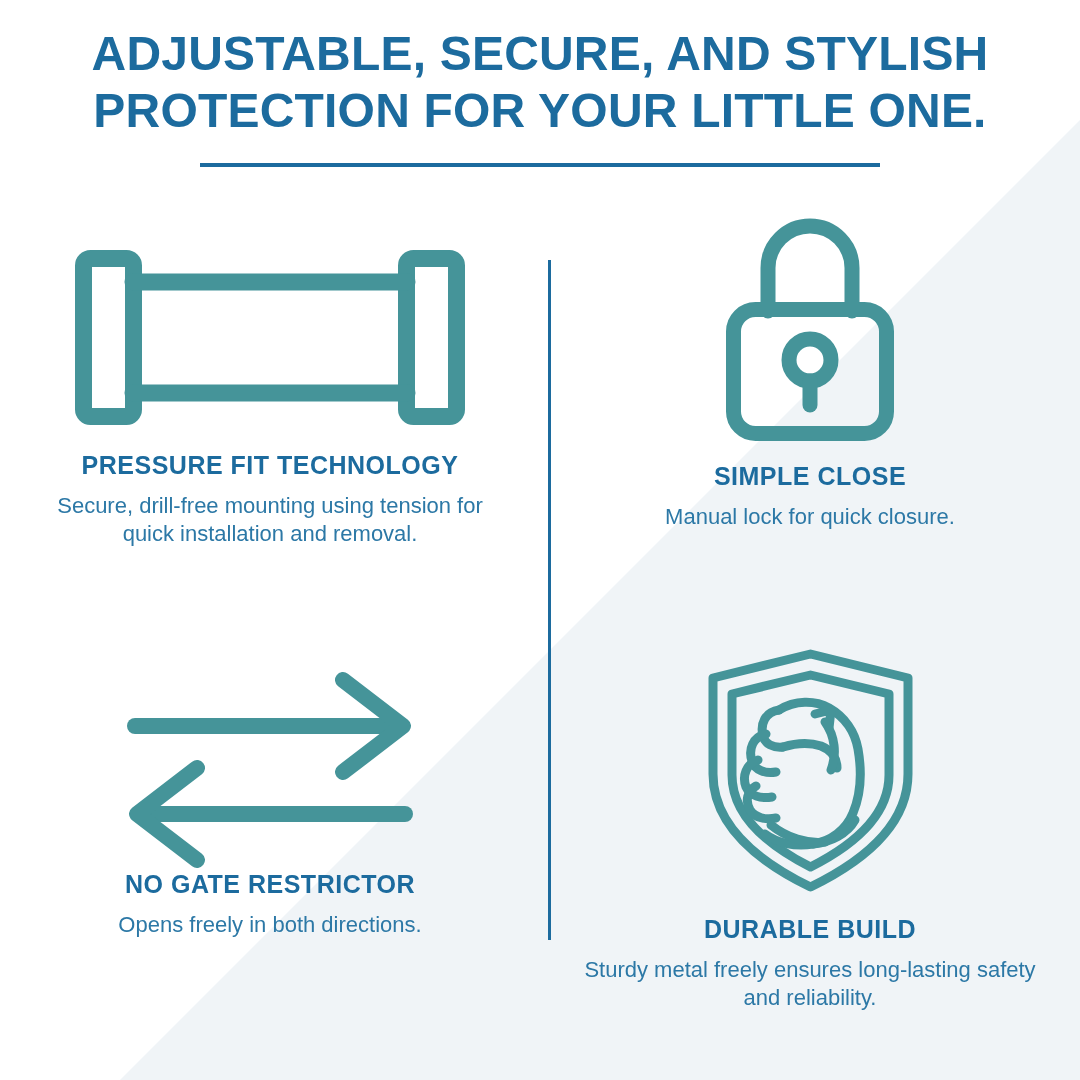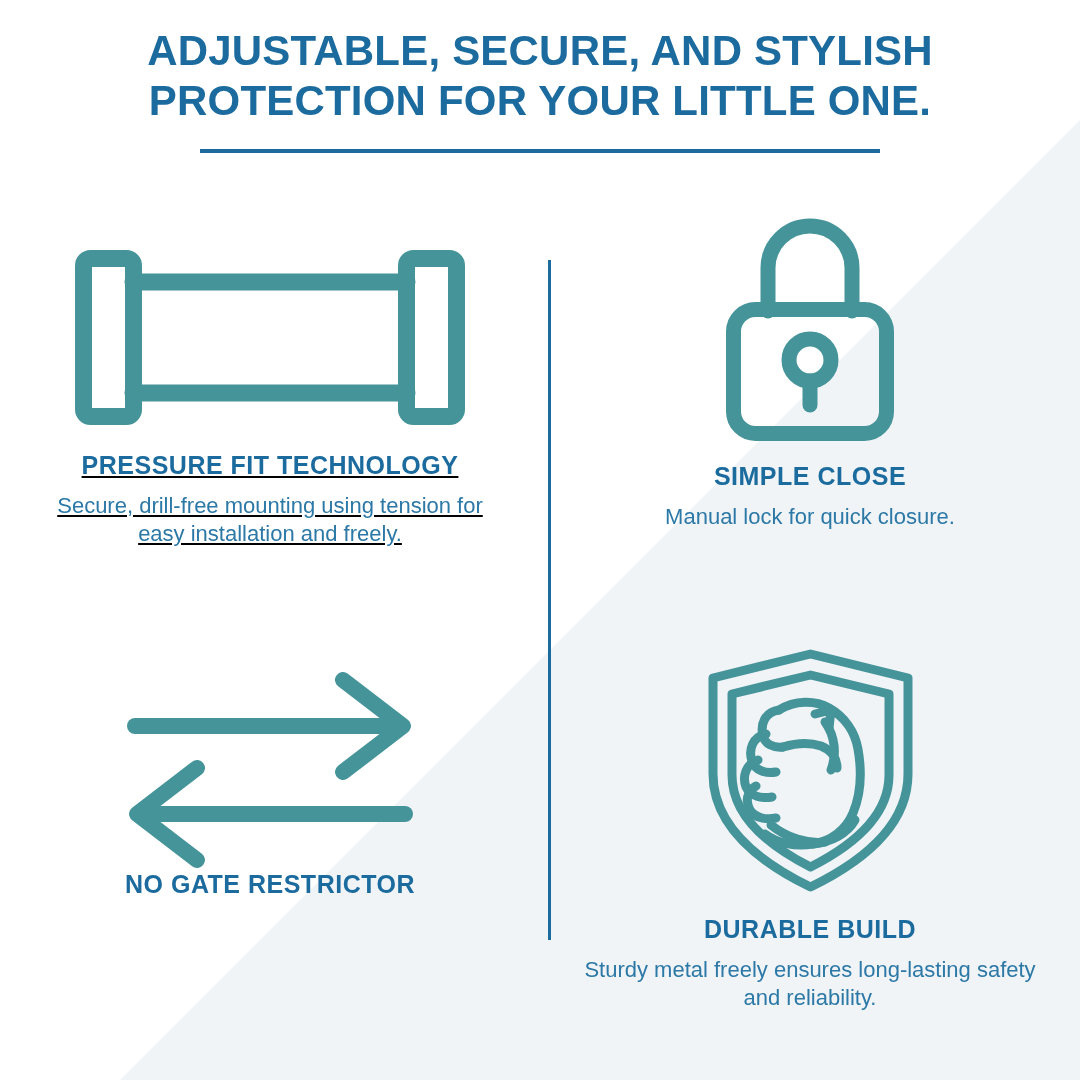--- a/index.html
+++ b/index.html
@@ -47,21 +47,21 @@
   .headline-block {
     position: absolute;
     top: 26px;
     left: 0;
     width: 1080px;
     text-align: center;
   }
   .headline {
     margin: 0;
     padding: 0 55px;
-    font-size: 42px;
+    font-size: 48px;
     line-height: 1.18;
     font-weight: 700;
     letter-spacing: 0.2px;
     color: #1c6b9e;
     text-transform: uppercase;
     font-family: "Liberation Sans", sans-serif;
   }
   .headline-rule {
     width: 680px;
     height: 4px;
@@ -93,21 +93,21 @@
 
   .feature-cell {
     position: relative;
     display: flex;
     flex-direction: column;
     align-items: center;
     justify-content: flex-start;
     padding: 0 34px;
     box-sizing: border-box;
   }
-  .cell-tl { padding-top: 50px; text-decoration: underline; }
+  .cell-tl { padding-top: 50px; }
   .cell-tr { padding-top: 6px; }
   .cell-bl { padding-top: 40px; }
   .cell-br { padding-top: 18px; }
 
   .icon-holder {
     display: flex;
     align-items: center;
     justify-content: center;
   }
   .icon-holder svg { display: block; }
@@ -162,21 +162,21 @@
 
             <rect x="8.5" y="8.5" width="50" height="158" rx="7"></rect>
 
             <rect x="331.5" y="8.5" width="50" height="158" rx="7"></rect>
 
             <line x1="58" y1="32" x2="332" y2="32"></line>
             <line x1="58" y1="143" x2="332" y2="143"></line>
           </svg>
         </div>
         <h2 class="feature-title">PRESSURE FIT TECHNOLOGY</h2>
-        <p class="feature-desc">Secure, drill-free mounting using tension for easy installation and freely.</p>
+        <p class="feature-desc">Secure, drill-free mounting using tension for quick installation and removal.</p>
       </div>
 
       <div class="feature-cell cell-tr">
         <div class="icon-holder">
           <svg width="180" height="235" viewBox="0 0 180 235" fill="none" stroke="#459499" stroke-width="15" stroke-linecap="round" stroke-linejoin="round" aria-hidden="true">
 
             <path d="M48 105 V62 a42 42 0 0 1 84 0 V105"></path>
 
             <rect x="13.5" y="103.5" width="153" height="124" rx="22"></rect>
 
@@ -194,20 +194,21 @@
           <svg width="290" height="200" viewBox="0 0 290 200" fill="none" stroke="#459499" stroke-width="16" stroke-linecap="round" stroke-linejoin="round" aria-hidden="true">
 
             <line x1="10" y1="56" x2="276" y2="56"></line>
             <polyline points="218,10 278,56 218,102"></polyline>
 
             <line x1="14" y1="144" x2="280" y2="144"></line>
             <polyline points="72,98 12,144 72,190"></polyline>
           </svg>
         </div>
         <h2 class="feature-title">NO GATE RESTRICTOR</h2>
+        <p class="feature-desc">Opens freely in both directions.</p>
       </div>
 
       <div class="feature-cell cell-br">
         <div class="icon-holder">
           <svg width="215" height="245" viewBox="0 0 215 245" fill="none" stroke="#459499" stroke-width="9" stroke-linecap="round" stroke-linejoin="round" aria-hidden="true">
 
             <path d="M107.5 6 L205 30 V126 C205 176 163 212 107.5 239
                      C52 212 10 176 10 126 V30 Z"></path>
 
             <path d="M107.5 27 L186 46 V127 C186 167 151 197 107.5 219

